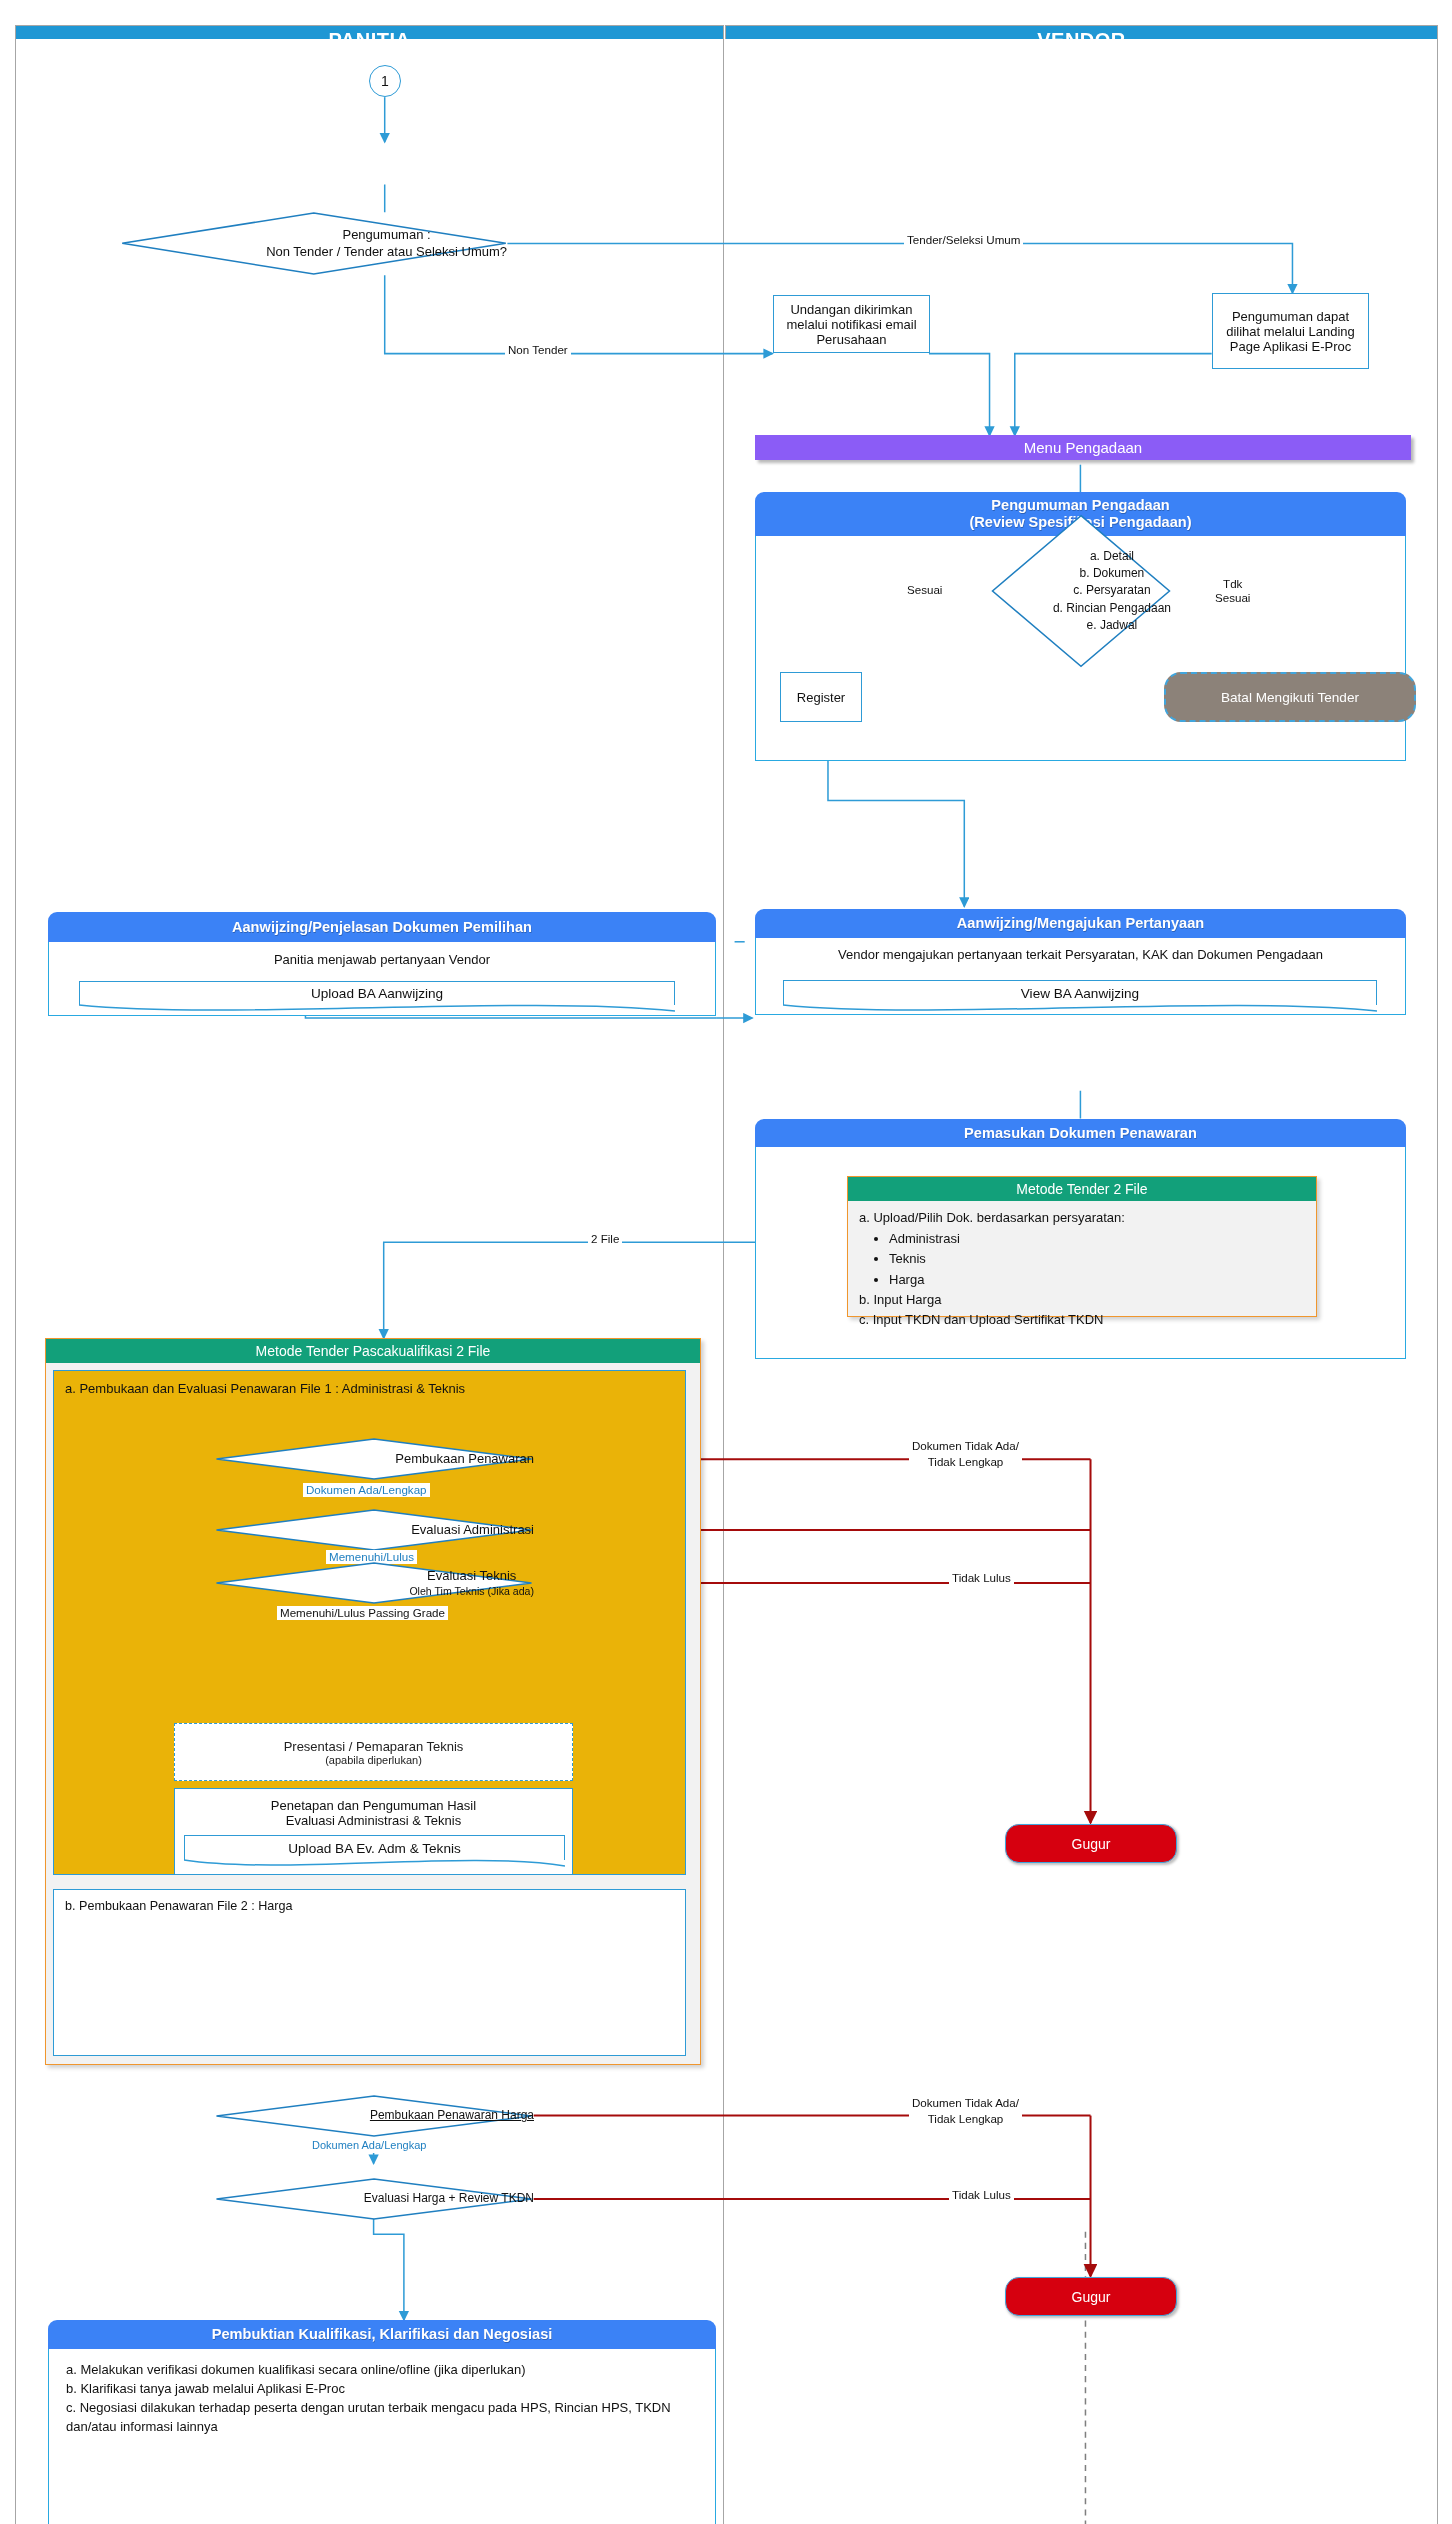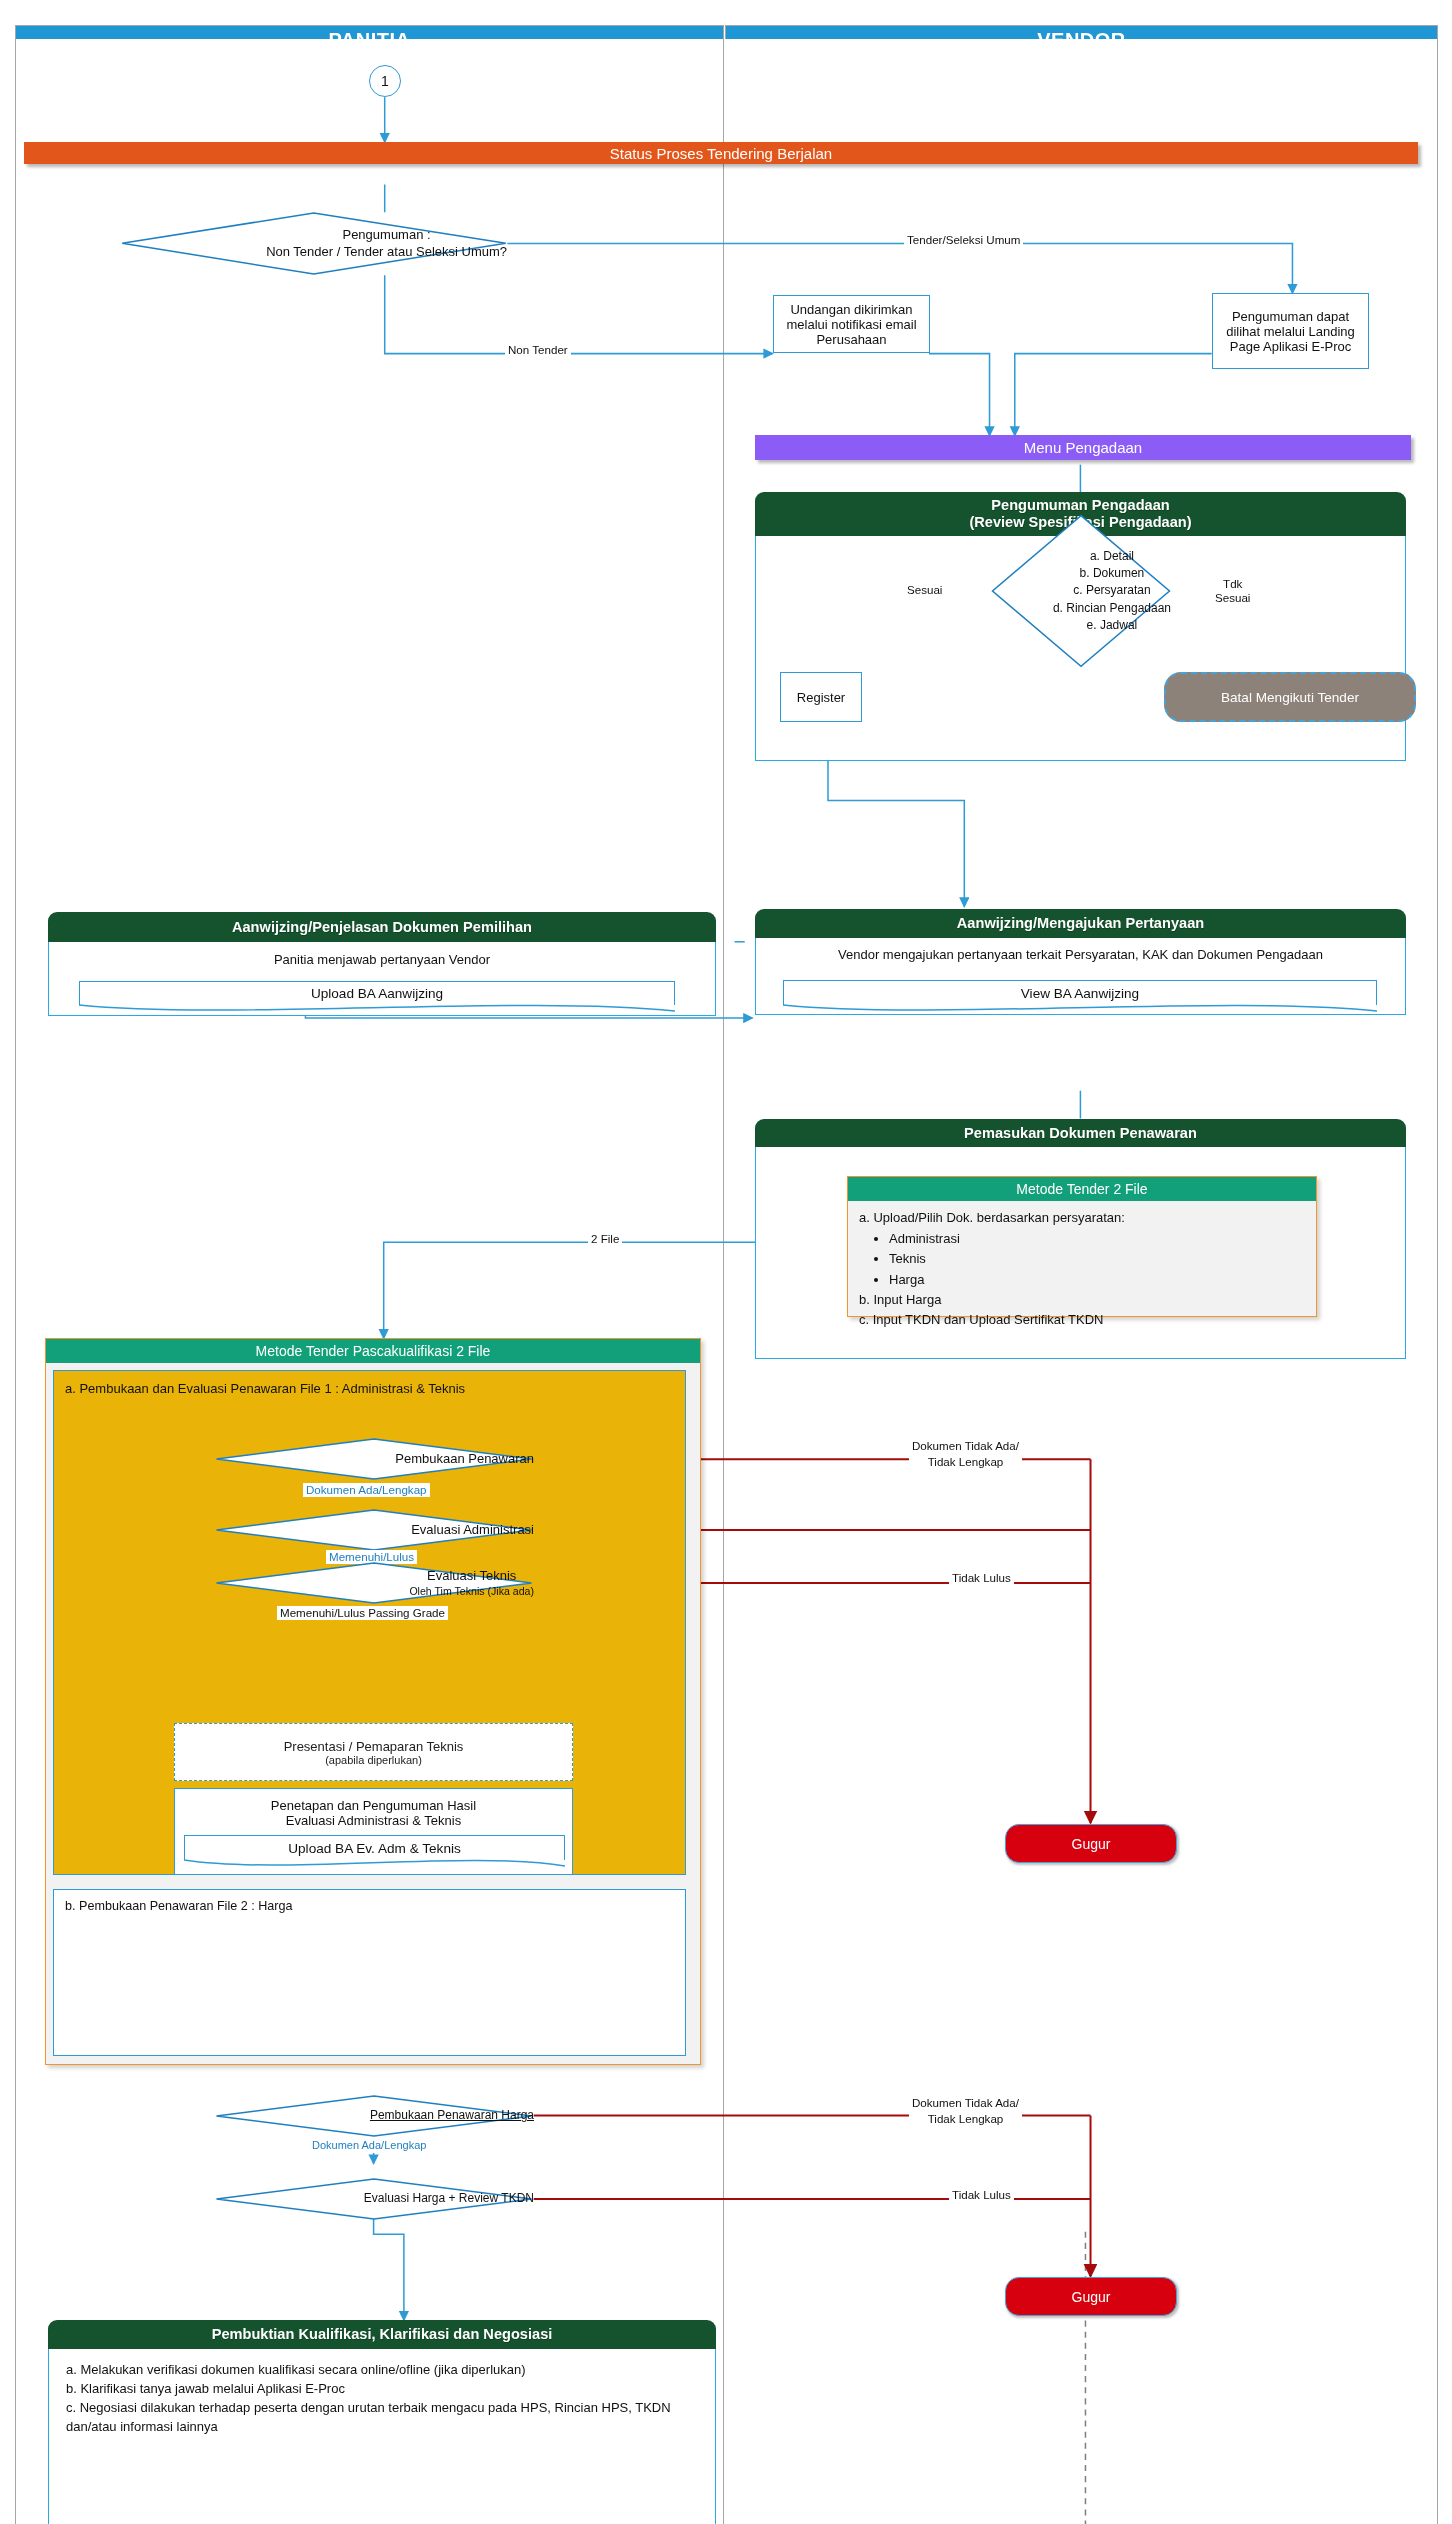--- a/index.html
+++ b/index.html
@@ -47,21 +47,21 @@
     color:#ffffff;
     font-size:15px;
     display:flex; align-items:center; justify-content:center;
     box-shadow:3px 3px 3px rgba(0,0,0,.28);
     text-align:right;
   }
 
   
   .panel { position:absolute; }
   .panel .ph {
-    background:#14532d;
+    background:#3b82f6;
     color:#ffffff;
     font-weight:bold;
     font-size:14.6px;
     display:flex; align-items:center; justify-content:center;
     text-align:center;
     border-radius:9px 9px 0 0;
     width:100%;
     line-height:1.15;
     text-shadow:0.5px 0.5px 0.5px rgba(0,0,0,.25);
   }
@@ -267,21 +267,20 @@
 
       <path d="M1057,4190 L2160,4190"></path>
 
       <path d="M1057,4355 L2160,4355"></path>
       <path d="M2160,4190 L2160,4508" marker-end="url(#ar)"></path>
     </g>
   </svg>
 
   <div class="node circle-start" style="left:369px; top:65px; width:32px; height:32px;">1</div>
 
-  <div class="node bar-orange" style="left:24px; top:142px; width:1394px; height:22px;">Status Proses Tendering Berjalan</div>
 
   <div class="diamond-wrap" style="left:121px; top:212px; width:386px; height:63px;">
     <svg width="386" height="63" viewBox="0 0 765 125" xmlns="http://www.w3.org/2000/svg">
       <polygon points="382,2 763,62 382,123 2,62" fill="#ffffff" stroke="#1f7fc0" stroke-width="3"></polygon>
     </svg>
     <div class="diamond-label">
       <div>
         <span>Pengumuman :</span><br>
         <span>Non Tender / Tender atau Seleksi Umum?</span>
       </div>

